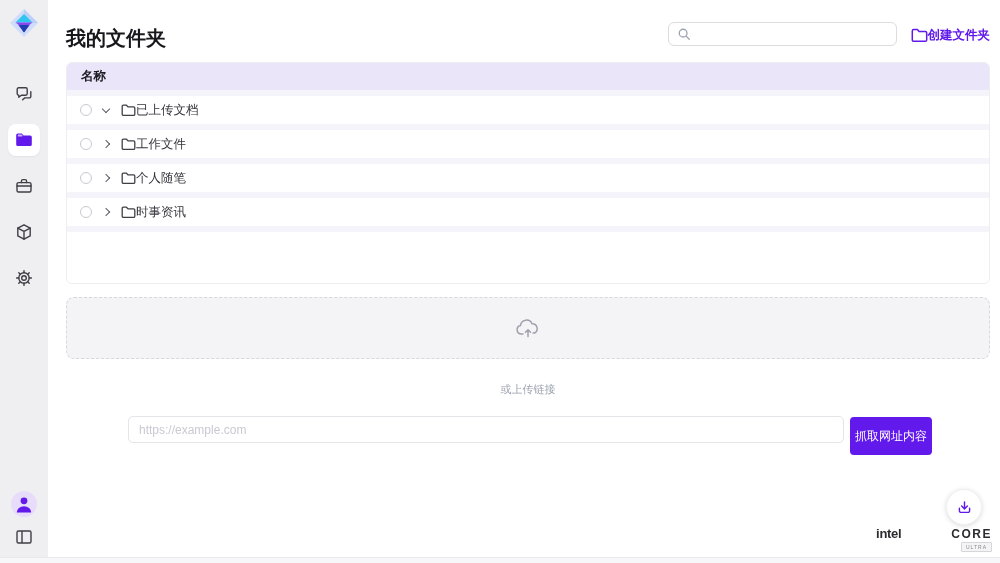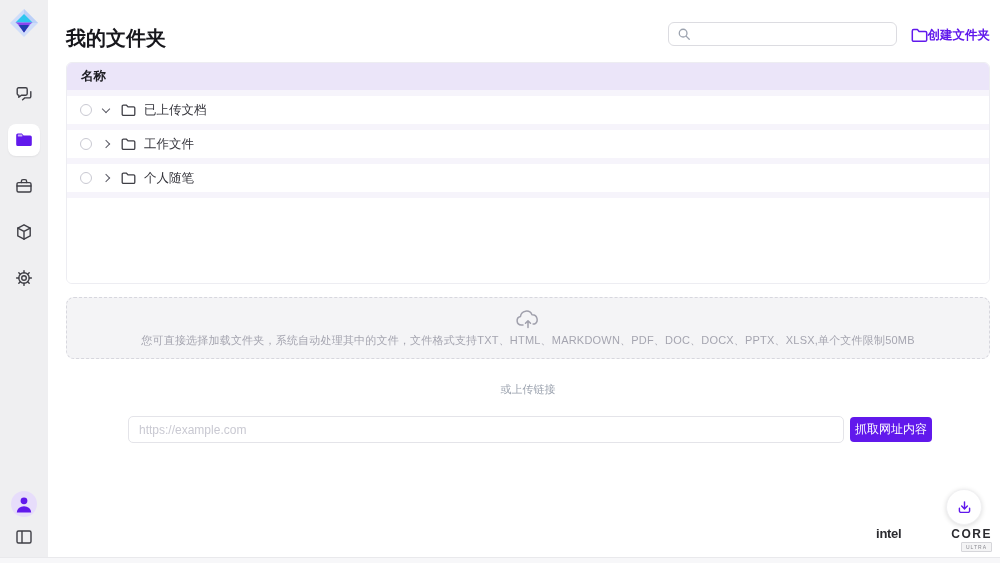--- a/index.html
+++ b/index.html
@@ -57,21 +57,21 @@
   }
   .row-check {
     width:12px; height:12px; border:1px solid #c9c9d2; border-radius:50%ic; border-radius:50%;
     background:#fff; flex:0 0 12px;
   }
   .chev-btn { width:18px; margin-left:5px; display:flex; align-items:center; justify-content:center; }
   .chev { width:6px; height:6px; border-right:1.4px solid #5b5b66; border-bottom:1.4px solid #5b5b66; display:inline-block; }
   .chev.down { transform:rotate(45deg); margin-top:-2px; }
   .chev.right { transform:rotate(-45deg); }
   .row-folder-icon { margin-left:6px; display:flex; align-items:center; }
-  .row-label { margin-left:8px; font-size:12.5px; color:#35353c; }
+  .row-label { font-size:12.5px; color:#35353c; }
   .table-filler { flex:1; background:#fff; }
   
   .upload-zone {
     position:absolute; left:66px; top:297px; width:924px; height:62px;
     background:#f4f4f6; border:1px dashed #d7d7de; border-radius:8px;
     display:flex; flex-direction:column; align-items:center; justify-content:center; gap:3px;
     cursor:pointer;
   }
   .upload-hint { font-size:11px; color:#a5a5b0; letter-spacing:.2px; }
   .or-label {
@@ -79,21 +79,21 @@
     font-size:11px; color:#9ca3af;
   }
   
   .url-input {
     position:absolute; left:128px; top:416px; width:716px; height:27px;
     border:1px solid #e4e4e9; border-radius:5px; padding:0 10px; font-size:12px;
     color:#3f3f46; outline:none; background:#fff;
   }
   .url-input::placeholder { color:#c9c9d2; }
   .fetch-btn {
-    position:absolute; left:850px; top:417px; width:82px; height:25px;
+    position:absolute; left:850px; top:417px; width:82px; height:38px;
     background:var(--accent,#6119ec); color:#fff; font-size:12px; border:none; border-radius:4px;
     cursor:pointer; font-family:inherit;
   }
   
   .download-fab {
     position:absolute; left:946px; top:489px; width:36px; height:36px; border-radius:50%;
     background:#fff; box-shadow:0 1px 5px rgba(0,0,0,.14); border:1px solid #f0f0f2;
     display:flex; align-items:center; justify-content:center; cursor:pointer;
   }
   .intel-logo {
@@ -246,32 +246,43 @@
       <span class="chev right"></span>
     </span>
     <span class="row-folder-icon">
       <svg width="15" height="13" viewBox="0 0 15 13" fill="none" stroke="#3f3f46" stroke-width="1.3" stroke-linejoin="round">
         <path d="M1.2 2.4a1.2 1.2 0 0 1 1.2-1.2h3.1l1.5 1.7h5.6a1.2 1.2 0 0 1 1.2 1.2v6.1a1.2 1.2 0 0 1-1.2 1.2H2.4a1.2 1.2 0 0 1-1.2-1.2z"></path>
       </svg>
     </span>
     <span class="row-label">个人随笔</span>
   </div>
 
+  <div class="folder-row">
+    <span class="row-check"></span>
+    <span class="chev-btn">
+      <span class="chev right"></span>
+    </span>
+    <span class="row-folder-icon">
+      <svg width="15" height="13" viewBox="0 0 15 13" fill="none" stroke="#3f3f46" stroke-width="1.3" stroke-linejoin="round">
+        <path d="M1.2 2.4a1.2 1.2 0 0 1 1.2-1.2h3.1l1.5 1.7h5.6a1.2 1.2 0 0 1 1.2 1.2v6.1a1.2 1.2 0 0 1-1.2 1.2H2.4a1.2 1.2 0 0 1-1.2-1.2z"></path>
+      </svg>
+    </span>
+    <span class="row-label">时事资讯</span>
+  </div>
 </div>
   <div class="table-filler"></div>
 </div>
 
 <div class="upload-zone">
   <span>
     <svg width="26" height="21" viewBox="0 0 26 21" fill="none" stroke="#a0a0ac" stroke-width="1.5" stroke-linecap="round" stroke-linejoin="round">
       <path d="M8 16H6.3a4.3 4.3 0 0 1-.8-8.5A6 6 0 0 1 17 5.8a4.9 4.9 0 0 1 2.6 9.2h-1.5"></path>
       <path d="M13 18.6v-6.8M10.5 14.2l2.5-2.5 2.5 2.5"></path>
     </svg>
   </span>
-  <div class="upload-hint">您可直接选择加载文件夹，系统自动处理其中的文件，文件格式支持TXT、HTML、MARKDOWN、PDF、DOC、DOCX、PPTX、XLSX,单个文件限制50MB</div>
 </div>
 
 <div class="or-label">或上传链接</div>
 
 <input class="url-input" type="text" placeholder="https://example.com" style="">
 <button class="fetch-btn">抓取网址内容</button>
 
 <div class="download-fab">
   <span>
     <svg width="17" height="17" viewBox="0 0 18 18" fill="none" stroke="#6119ec" stroke-width="1.5" stroke-linecap="round" stroke-linejoin="round">

